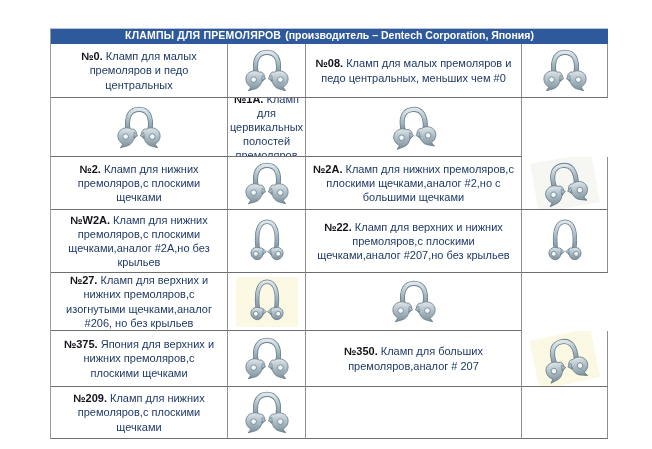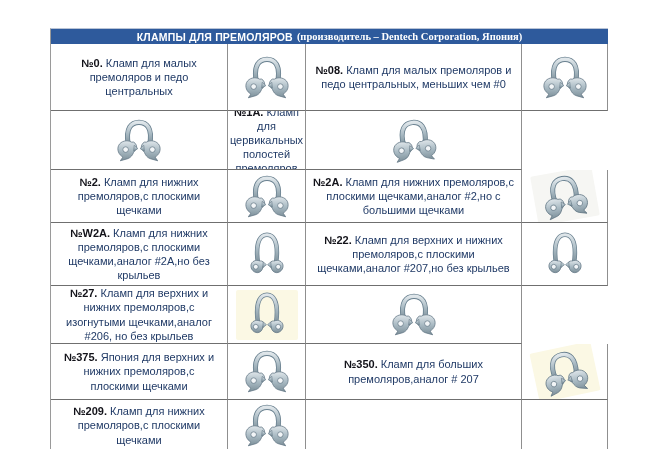--- a/index.html
+++ b/index.html
@@ -1,23 +1,23 @@
 <!DOCTYPE html>
 <html><head>
 <meta charset="utf-8">
 <style>
   html,body{margin:0;padding:0;background:#ffffff;}
   body{width:652px;height:449px;position:relative;font-family:"Liberation Sans", sans-serif;overflow:hidden;}
   .page{position:absolute;inset:0;background:#ffffff;}
   .doc-table{position:absolute;left:50px;top:28px;width:557px;border-left:1px solid #9a9a9a;border-top:1px solid #b9c4d6;}
-  .thead{height:15px;background:#2e5a9c;color:#ffffff;display:flex;align-items:center;justify-content:center;gap:4px;font-size:10.5px;white-space:nowrap;}
+  .thead{height:15px;background:#2e5a9c;color:#ffffff;display:flex;align-items:flex-start;justify-content:center;gap:4px;font-size:10.5px;white-space:nowrap;}
   .thead .title{font-weight:700;letter-spacing:.2px;}
-  .thead .subtitle{font-weight:600;font-family:Liberation Serif, serif;}
+  .thead .subtitle{font-weight:600;}
   .row{display:grid;grid-template-columns:177px 78px 216px 86px;}
-  .row:nth-child(1){height:67px}
+  .row:nth-child(1){height:54px}
   .row:nth-child(2){height:59px}
   .row:nth-child(3){height:53px}
   .row:nth-child(4){height:63px}
   .row:nth-child(5){height:58px}
   .row:nth-child(6){height:56px}
   .row:nth-child(7){height:52px}
   .cell{border-right:1px solid #8f8f8f;border-bottom:1px solid #6f6f6f;display:flex;align-items:center;justify-content:center;overflow:hidden;}
   .text-cell{padding:2px 7px;}
   .txt{text-align:center;font-size:11px;line-height:1.28;}
   .num{font-weight:700;color:#121219;}

